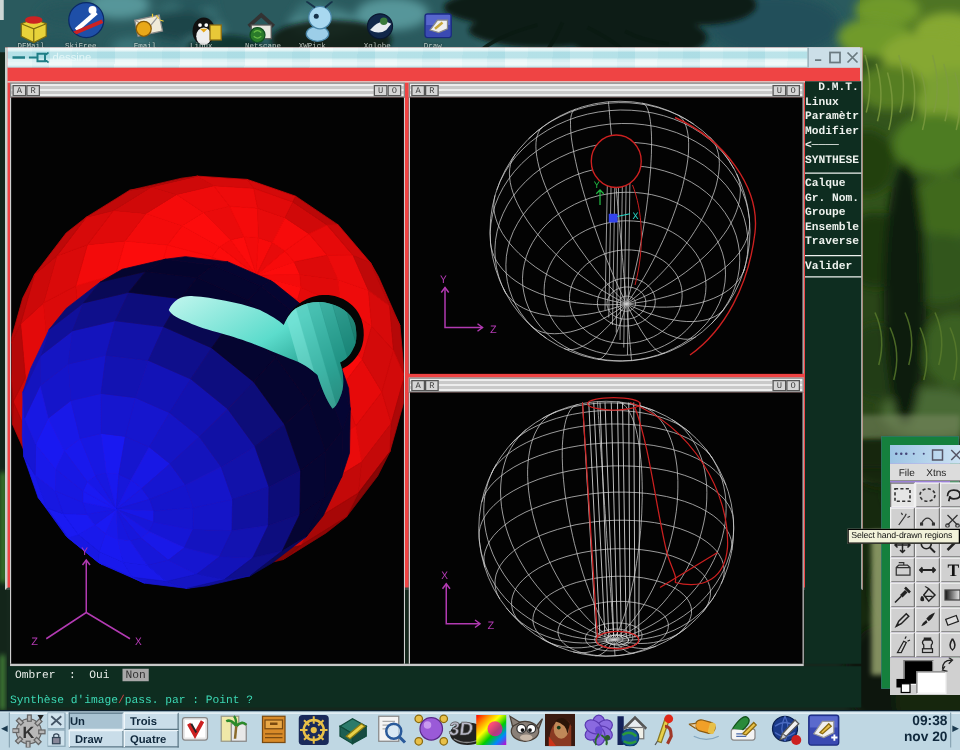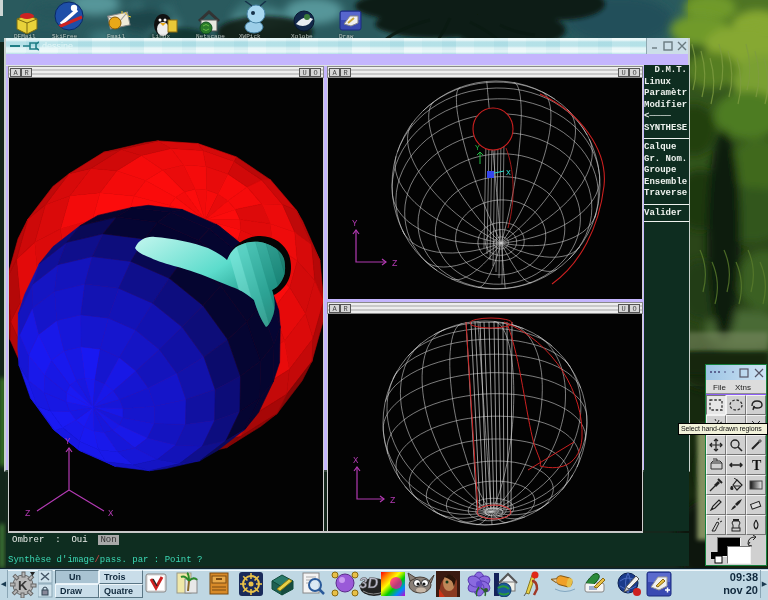--- a/index.html
+++ b/index.html
@@ -168,21 +168,21 @@
     </svg></div>
 <div class="abs mono" style="left:291px;top:33px;font-size:6px;color:#e8f0e8;text-shadow:0 0 2px #000;opacity:0.75">Xglobe</div>
 <div class="abs" style="left:339px;top:10px"><svg width="24" height="21" viewBox="0 0 24 21">
       <rect x="1" y="1" width="21" height="19" rx="2" fill="#3a4ab2" stroke="#1a2a80"></rect>
       <rect x="2" y="2" width="19" height="8" fill="#6a7ae0" opacity="0.6"></rect>
       <path d="M5,14 L11,6 L19,6 L19,13 L12,16 Z" fill="#f0f0f0" stroke="#888"></path>
       <path d="M9,13 L15,8" stroke="#caa83a" stroke-width="2"></path>
     </svg></div>
 <div class="abs mono" style="left:339px;top:33px;font-size:6px;color:#e8f0e8;text-shadow:0 0 2px #000;opacity:0.75">Draw</div>
 <div class="abs" style="left:0;top:0;width:3px;height:16px;background:#cdd6d4"></div>
-<div class="abs" style="left:4px;top:38px;width:686px;height:434px;background:#c4b5fd;border-left:2px solid #c9d2cd;border-right:2px solid #c9d2cd;border-bottom:2px solid #3a4a42;">
+<div class="abs" style="left:4px;top:38px;width:686px;height:434px;background:#ef4444;border-left:2px solid #c9d2cd;border-right:2px solid #c9d2cd;border-bottom:2px solid #3a4a42;">
     <div class="abs" style="left:0;top:0;width:682px;height:16px;background:repeating-linear-gradient(180deg,rgba(255,255,255,0.55) 0 2px,rgba(160,214,224,0.55) 4px 8px,rgba(255,255,255,0.4) 10px 12px),repeating-linear-gradient(92deg,#cdeef0 0 20px,#bce5ea 20px 34px,#def4f5 34px 52px);">
       <div class="abs" style="left:640px;top:0;width:42px;height:16px;background:#ccdfe8;border-left:1px solid #8fa8b0"></div>
       <div class="abs" style="left:4px;top:7px;width:10px;height:2px;background:#1f7e86"></div>
       <svg class="abs" style="left:17px;top:3px" width="16" height="10" viewBox="0 0 16 10">
         <path d="M0,5 L7,5 M7,2 L13,2 L13,8 L7,8 Z M13,3 L16,1 M13,7 L16,9" stroke="#1f7e86" stroke-width="1.6" fill="none"></path>
       </svg>
       <div class="abs" style="left:36px;top:3px;font-size:9px;color:#eafafa;opacity:0.85">dessine</div>
       <svg class="abs" style="left:644px;top:2px" width="38" height="12" viewBox="0 0 38 12">
         <path d="M2,8 L7,8" stroke="#6a7a80" stroke-width="1.4"></path>
         <rect x="14" y="2" width="8" height="8" fill="none" stroke="#6a7a80" stroke-width="1.4"></rect>
@@ -657,21 +657,21 @@
       <div>Traverse</div>
       <div style="border-top:1px solid #eef2ee;margin-top:4px;height:4px"></div>
       <div>Valider</div>
       <div style="border-top:1px solid #eef2ee;margin-top:2px"></div>
     </div>
     <div class="abs mono" style="left:0;top:495px;width:683px;height:33px;background:#0e2d20;font-size:9px;font-weight:normal;color:#e8ece8">
       <div class="abs" style="left:6px;top:2px">Ombrer&nbsp;&nbsp;:&nbsp;&nbsp;Oui&nbsp;&nbsp;<span style="background:#a8a8a8;color:#333;padding:0 2px">Non</span></div>
       <div class="abs" style="left:2px;top:22px;color:#3cd8b4">Synthèse d'image<span style="color:#cc4444">/</span>pass. par : Point ?</div>
     </div>
   </div>
-<div class="abs" style="left:705px;top:364px;width:62px;height:202px;background:#8b5cf6;border:1px solid #15803d;">
+<div class="abs" style="left:705px;top:349px;width:62px;height:202px;background:#8b5cf6;border:7px solid #15803d;">
     <div class="abs" style="left:0;top:0;width:60px;height:15px;background:linear-gradient(90deg,#9cc4e4,#cfe4f4);">
       <svg class="abs" style="left:3px;top:5px" width="28" height="5" viewBox="0 0 28 5">
         <circle cx="2" cy="2" r="1" fill="#447"></circle>
         <circle cx="6" cy="2" r="1" fill="#447"></circle>
         <circle cx="10" cy="2" r="1" fill="#447"></circle>
         <circle cx="16" cy="2" r="0.8" fill="#447"></circle>
         <circle cx="24" cy="2" r="0.8" fill="#447"></circle>
       </svg>
       <svg class="abs" style="left:33px;top:3px" width="26" height="10" viewBox="0 0 26 10">
         <rect x="1" y="1" width="8" height="8" fill="none" stroke="#556" stroke-width="1.2"></rect>
@@ -840,21 +840,21 @@
       <text x="8" y="20" font-family="Liberation Sans, sans-serif" font-weight="bold" font-size="13" fill="#333">K</text>
       <path d="M20,2 L25,2 L22.5,6 Z" fill="#222"></path>
     </svg></div>
 <div class="abs" style="left:38px;top:570px"><svg width="15" height="28" viewBox="0 0 15 28">
       <rect x="0" y="0" width="14" height="13" fill="#cfe2ec" stroke="#8aa6b5"></rect>
       <path d="M3,3 L11,10 M11,3 L3,10" stroke="#456" stroke-width="1.4"></path>
       <rect x="0" y="14" width="14" height="13" fill="#cfe2ec" stroke="#8aa6b5"></rect>
       <rect x="4" y="20" width="6" height="5" fill="#889" stroke="#345"></rect>
       <path d="M5,20 L5,18 q2,-2 4,0 L9,20" stroke="#345" fill="none"></path>
     </svg></div>
-<div class="abs" style="left:55px;top:570px;width:44px;height:14px;background:#a9c3d2;border:1px solid;border-color:#5a7685 #e8f2f8 #e8f2f8 #5a7685;font-size:9px;font-weight:bold;color:#10283c;line-height:12px;padding-left:13px">Un</div>
+<div class="abs" style="left:55px;top:570px;width:44px;height:14px;background:#a9c3d2;border:1px solid;border-color:#5a7685 #e8f2f8 #e8f2f8 #5a7685;font-size:9px;font-weight:bold;color:#10283c;line-height:12px;padding-left:0">Un</div>
 <div class="abs" style="left:99px;top:570px;width:44px;height:14px;background:#c9dde9;border:1px solid;border-color:#eef6fa #5a7685 #5a7685 #eef6fa;font-size:9px;font-weight:bold;color:#10283c;line-height:12px;padding-left:4px">Trois</div>
 <div class="abs" style="left:55px;top:584px;width:44px;height:14px;background:#c9dde9;border:1px solid;border-color:#eef6fa #5a7685 #5a7685 #eef6fa;font-size:9px;font-weight:bold;color:#10283c;line-height:12px;padding-left:4px">Draw</div>
 <div class="abs" style="left:99px;top:584px;width:44px;height:14px;background:#c9dde9;border:1px solid;border-color:#eef6fa #5a7685 #5a7685 #eef6fa;font-size:9px;font-weight:bold;color:#10283c;line-height:12px;padding-left:4px">Quatre</div>
 <div class="abs" style="left:144px;top:571px"><svg width="26" height="26" viewBox="0 0 26 26">
       <rect x="2" y="3" width="20" height="18" rx="2" fill="#e8e8e8" stroke="#888"></rect>
       <rect x="4" y="5" width="16" height="14" fill="#fff"></rect>
       <path d="M7,8 L12,17 L18,6" stroke="#cc2020" stroke-width="3" fill="none"></path>
       <path d="M9,8 L13,15" stroke="#222" stroke-width="1.5"></path>
     </svg></div>
 <div class="abs" style="left:175px;top:571px"><svg width="26" height="26" viewBox="0 0 26 26">

